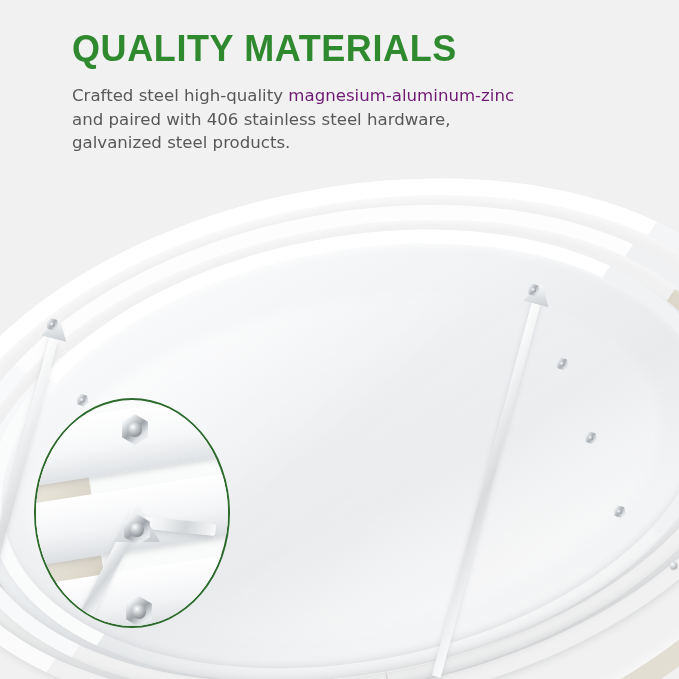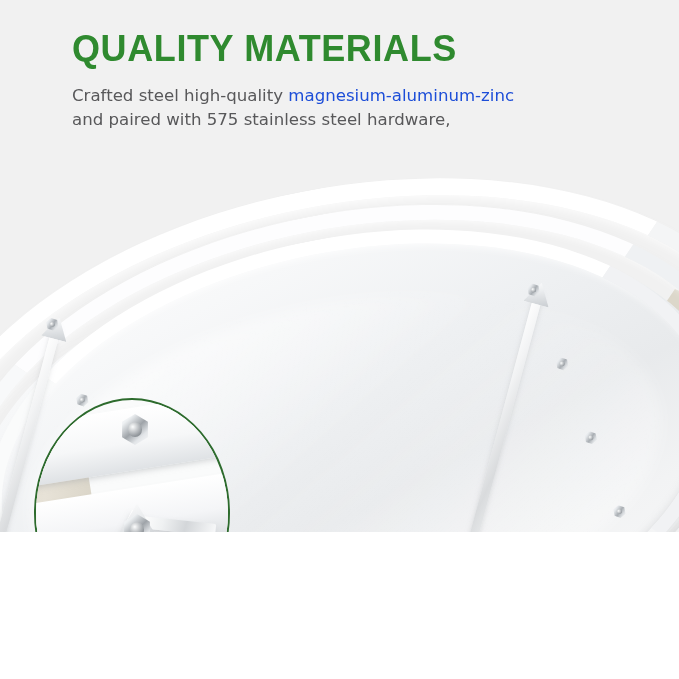--- a/index.html
+++ b/index.html
@@ -1,21 +1,21 @@
 <!DOCTYPE html>
 <html><head>
 <meta charset="utf-8">
 <style>
   * { margin:0; padding:0; box-sizing:border-box; }
   html,body{
     width:679px; height:679px; overflow:hidden;
     font-family:"Liberation Sans", sans-serif;
   }
   #stage{
-    position:relative; width:679px; height:532px;
+    position:relative; width:679px; height:679px;
     background:#f1f1f1; overflow:hidden;
   }
 
   
   #photo{ position:absolute; inset:0; overflow:hidden; }
 
   
   .floor-shade{
     position:absolute; left:-40px; top:230px; width:780px; height:470px;
     background:radial-gradient(ellipse 56% 46% at 46% 52%,
@@ -230,21 +230,21 @@
   #heading{
     font-size:36px; font-weight:700; letter-spacing:.6px;
     color:#2f8a2f; line-height:1.06; white-space:nowrap;
   }
   #body-copy{
     margin-top:16px;
     font-size:16.6px; line-height:23.4px; color:#58585a;
     font-family:"DejaVu Sans", sans-serif;
   }
   #body-copy .line{ white-space:nowrap; }
-  .hl{ color:#1d4ed8; }
+  .hl{ color:#701a75; }
 </style>
 </head>
 <body>
 
 <div id="stage">
 
   <div id="photo">
 
     <div class="floor-shade"></div>
 
@@ -307,17 +307,18 @@
       <div class="co-bolt" style="left:88px; top:196px;"></div>
     </div>
   </div>
 
   <div id="text-block">
 
     <div id="heading">QUALITY MATERIALS</div>
 
     <div id="body-copy">
       <div class="line"><span>Crafted steel high-quality </span><span class="hl">magnesium-aluminum-zinc</span></div>
-      <div class="line">and paired with 575 stainless steel hardware,</div>
+      <div class="line">and paired with 406 stainless steel hardware,</div>
+      <div class="line">galvanized steel products.</div>
     </div>
   </div>
 
 </div>
 
 </body></html>

